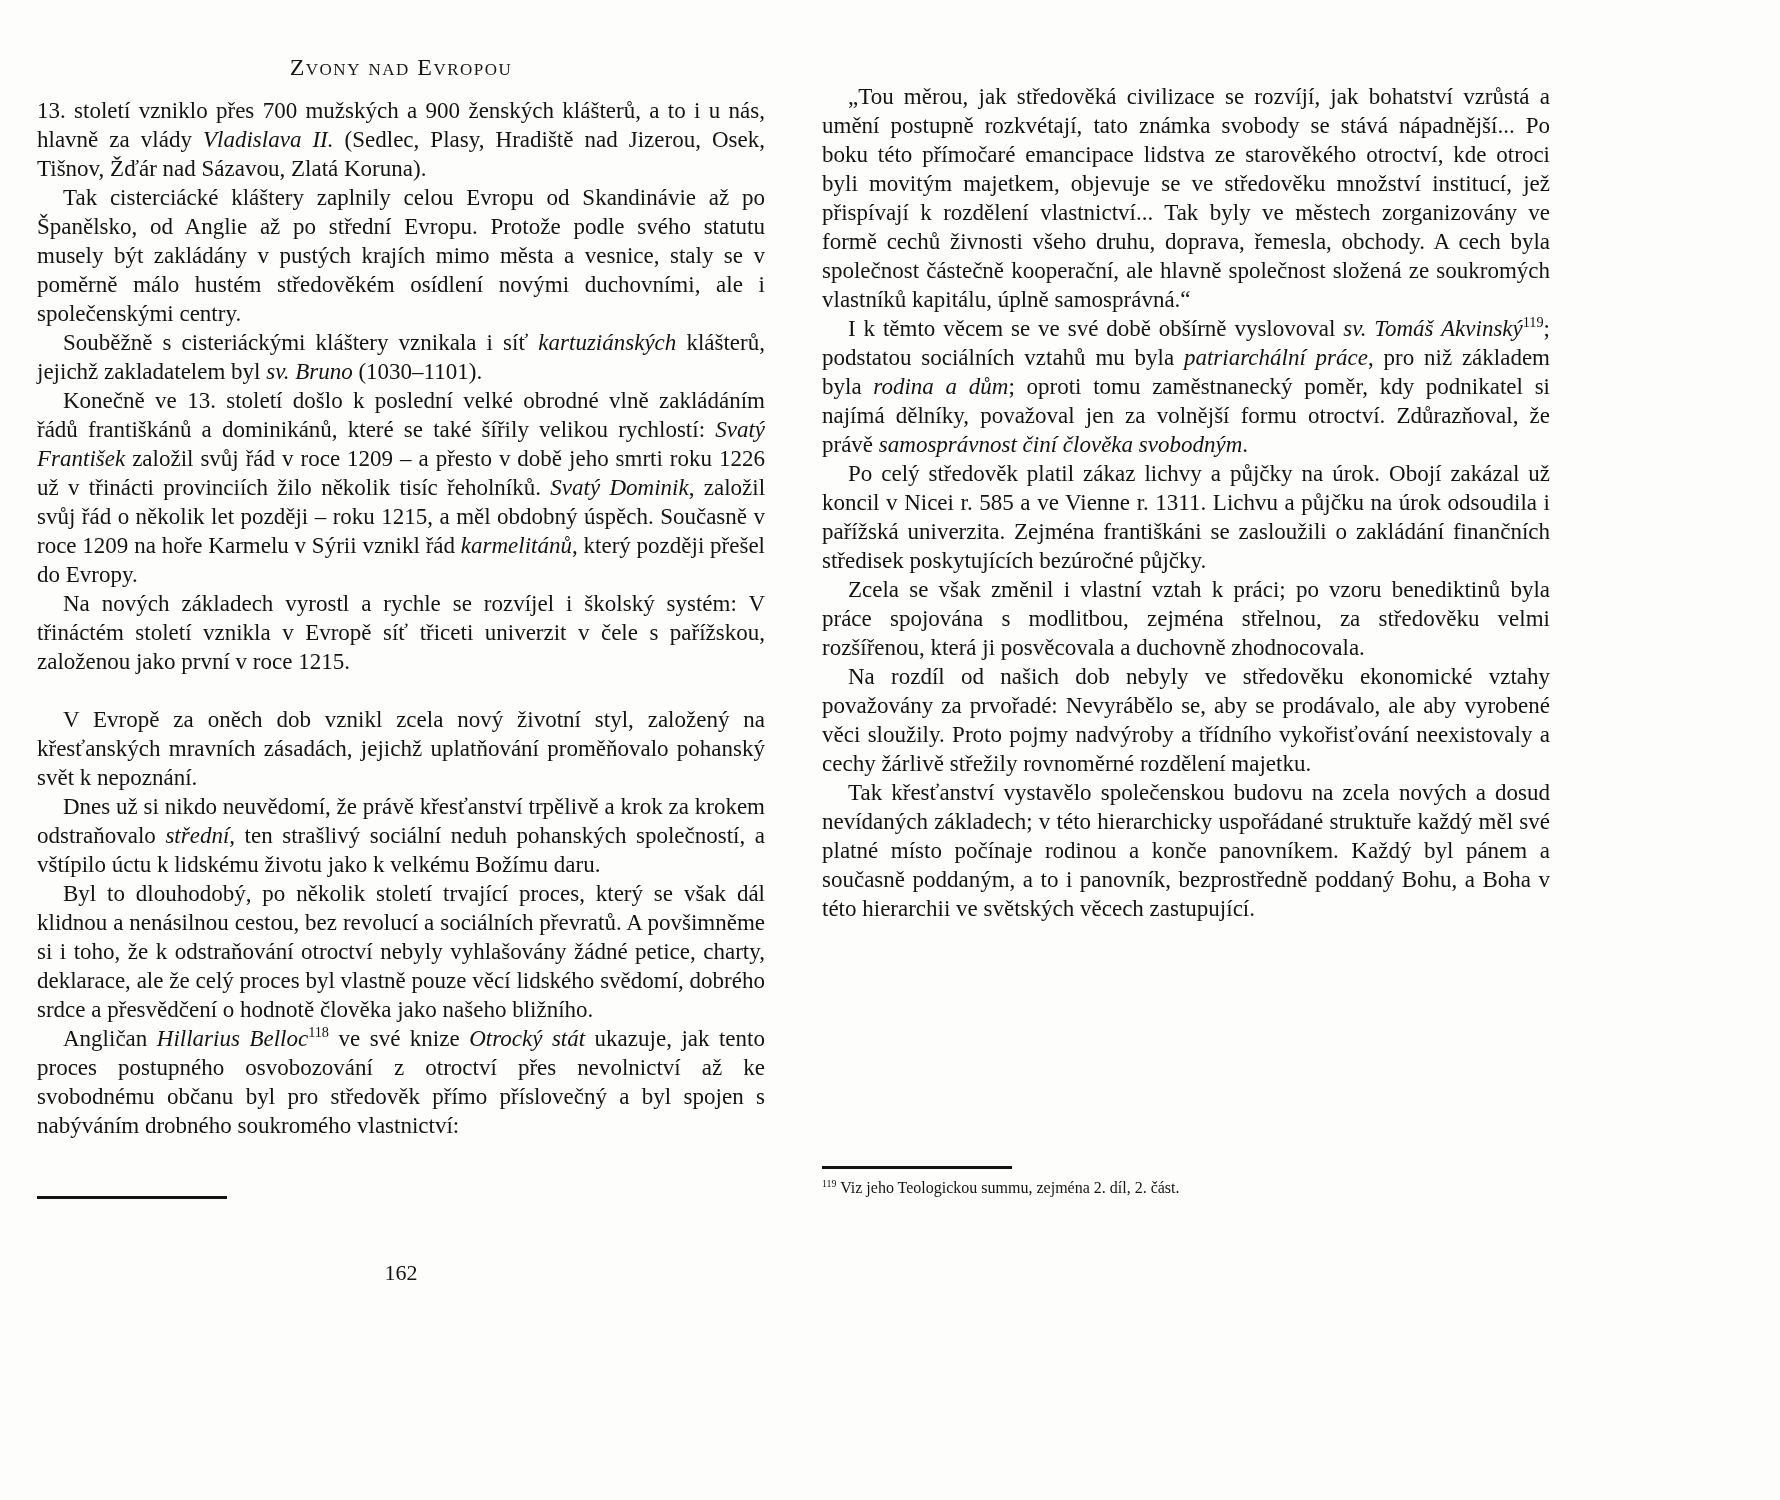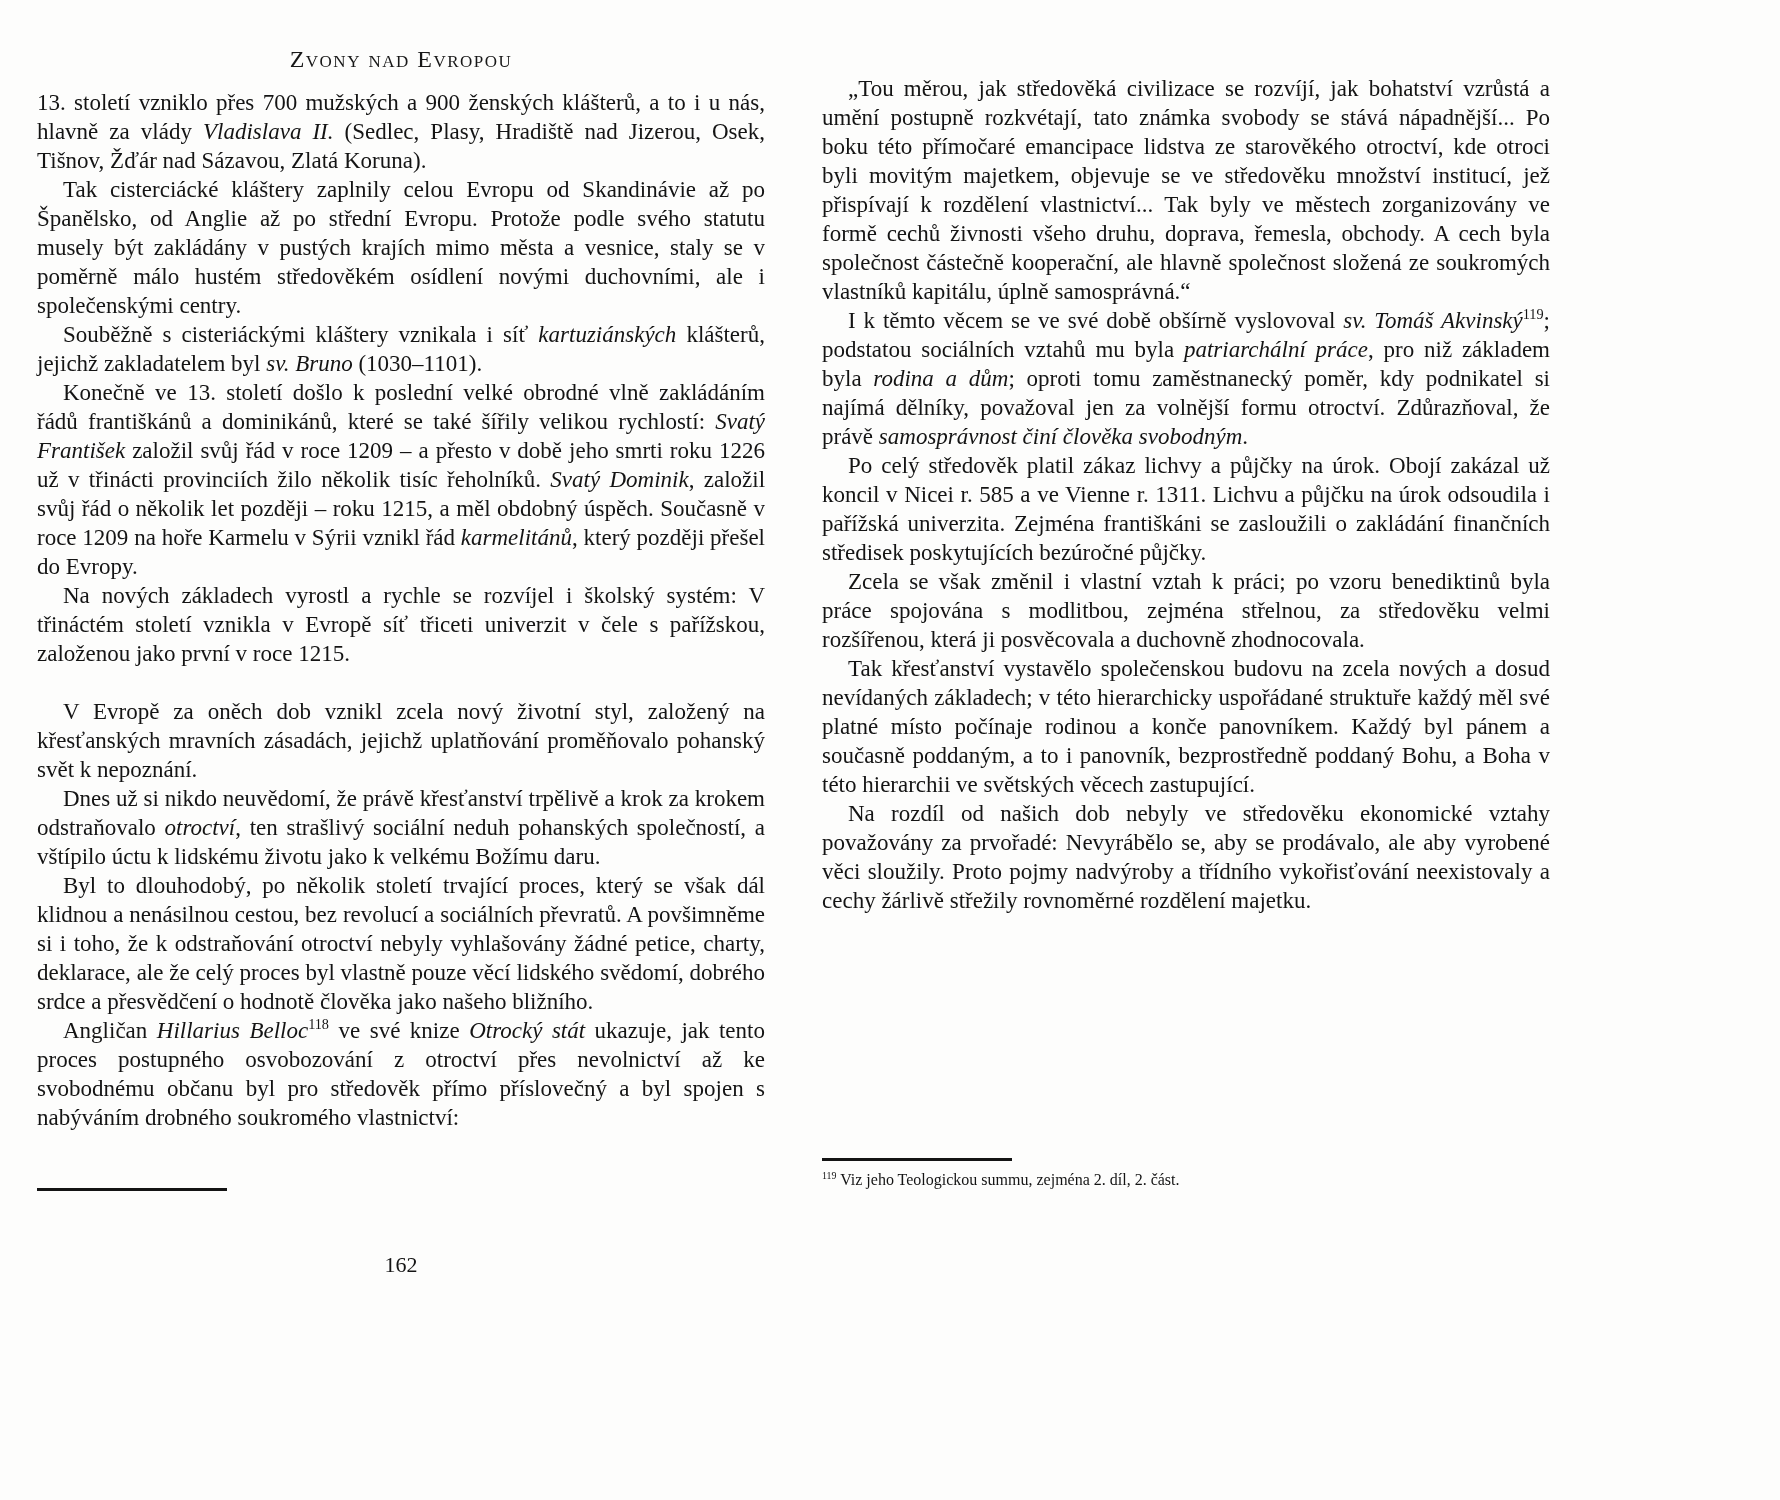--- a/index.html
+++ b/index.html
@@ -10,21 +10,21 @@
     width: 1780px;
     height: 1500px;
     background: #fdfdfc;
     color: #141414;
     font-family: "Liberation Serif", "DejaVu Serif", serif;
     overflow: hidden;
     position: relative;
   }
   .page {
     position: absolute;
-    top: 0;
+    top: 8px;
     width: 728px;
     height: 1176px;
   }
   .page-left  { left: 37px;  }
   .page-right { left: 822px; }
 
   .running-head {
     position: absolute;
     top: 46px;
     left: 0;
@@ -97,40 +97,40 @@
 <div class="page page-left">
   <div class="running-head">Zvony nad Evropou</div>
 
   <div class="body-text" id="left-body">
       <p class="para"><span>13. století vzniklo přes 700 mužských a 900 ženských klášterů, a to i u nás, hlavně za vlády </span><span class="it">Vladislava II.</span><span> (Sedlec, Plasy, Hradiště nad Jizerou, Osek, Tišnov, Žďár nad Sázavou, Zlatá Koruna).</span></p>
       <p class="para indent"><span>Tak cisterciácké kláštery zaplnily celou Evropu od Skandinávie až po Španělsko, od Anglie až po střední Evropu. Protože podle svého statutu musely být zakládány v pustých krajích mimo města a vesnice, staly se v poměrně málo hustém středověkém osídlení novými duchovními, ale i společenskými centry.</span></p>
       <p class="para indent"><span>Souběžně s cisteriáckými kláštery vznikala i síť </span><span class="it">kartuziánských</span><span> klášterů, jejichž zakladatelem byl </span><span class="it">sv. Bruno</span><span> (1030–1101).</span></p>
       <p class="para indent"><span>Konečně ve 13. století došlo k poslední velké obrodné vlně zakládáním řádů františkánů a dominikánů, které se také šířily velikou rychlostí: </span><span class="it">Svatý František</span><span> založil svůj řád v roce 1209 – a přesto v době jeho smrti roku 1226 už v třinácti provinciích žilo několik tisíc řeholníků. </span><span class="it">Svatý Dominik</span><span>, založil svůj řád o několik let později – roku 1215, a měl obdobný úspěch. Současně v roce 1209 na hoře Karmelu v Sýrii vznikl řád </span><span class="it">karmelitánů</span><span>, který později přešel do Evropy.</span></p>
       <p class="para indent"><span>Na nových základech vyrostl a rychle se rozvíjel i školský systém: V třináctém století vznikla v Evropě síť třiceti univerzit v čele s pařížskou, založenou jako první v roce 1215.</span></p>
       <p class="para indent gap"><span>V Evropě za oněch dob vznikl zcela nový životní styl, založený na křesťanských mravních zásadách, jejichž uplatňování proměňovalo pohanský svět k nepoznání.</span></p>
-      <p class="para indent"><span>Dnes už si nikdo neuvědomí, že právě křesťanství trpělivě a krok za krokem odstraňovalo </span><span class="it">otroctví</span><span>, ten strašlivý sociální neduh pohanských společností, a vštípilo úctu k lidskému životu jako k velkému Božímu daru.</span></p>
+      <p class="para indent"><span>Dnes už si nikdo neuvědomí, že právě křesťanství trpělivě a krok za krokem odstraňovalo </span><span class="it">střední</span><span>, ten strašlivý sociální neduh pohanských společností, a vštípilo úctu k lidskému životu jako k velkému Božímu daru.</span></p>
       <p class="para indent"><span>Byl to dlouhodobý, po několik století trvající proces, který se však dál klidnou a nenásilnou cestou, bez revolucí a sociálních převratů. A povšimněme si i toho, že k odstraňování otroctví nebyly vyhlašovány žádné petice, charty, deklarace, ale že celý proces byl vlastně pouze věcí lidského svědomí, dobrého srdce a přesvědčení o hodnotě člověka jako našeho bližního.</span></p>
       <p class="para indent"><span>Angličan </span><span class="it">Hillarius Belloc</span><span class="sup">118</span><span> ve své knize </span><span class="it">Otrocký stát</span><span> ukazuje, jak tento proces postupného osvobozování z otroctví přes nevolnictví až ke svobodnému občanu byl pro středověk přímo příslovečný a byl spojen s nabýváním drobného soukromého vlastnictví:</span></p>
     </div>
 
   <div class="footnote-block">
     <div class="fn-rule"></div>
   </div>
 
   <div class="page-number">162</div>
 </div>
 
 <div class="page page-right">
   <div class="body-text" id="right-body">
       <p class="para indent"><span>„Tou měrou, jak středověká civilizace se rozvíjí, jak bohatství vzrůstá a umění postupně rozkvétají, tato známka svobody se stává nápadnější... Po boku této přímočaré emancipace lidstva ze starověkého otroctví, kde otroci byli movitým majetkem, objevuje se ve středověku množství institucí, jež přispívají k rozdělení vlastnictví... Tak byly ve městech zorganizovány ve formě cechů živnosti všeho druhu, doprava, řemesla, obchody. A cech byla společnost částečně kooperační, ale hlavně společnost složená ze soukromých vlastníků kapitálu, úplně samosprávná.“</span></p>
       <p class="para indent"><span>I k těmto věcem se ve své době obšírně vyslovoval </span><span class="it">sv. Tomáš Akvinský</span><span class="sup">119</span><span>; podstatou sociálních vztahů mu byla </span><span class="it">patriarchální práce</span><span>, pro niž základem byla </span><span class="it">rodina a dům</span><span>; oproti tomu zaměstnanecký poměr, kdy podnikatel si najímá dělníky, považoval jen za volnější formu otroctví. Zdůrazňoval, že právě </span><span class="it">samosprávnost činí člověka svobodným</span><span>.</span></p>
       <p class="para indent"><span>Po celý středověk platil zákaz lichvy a půjčky na úrok. Obojí zakázal už koncil v Nicei r. 585 a ve Vienne r. 1311. Lichvu a půjčku na úrok odsoudila i pařížská univerzita. Zejména františkáni se zasloužili o zakládání finančních středisek poskytujících bezúročné půjčky.</span></p>
       <p class="para indent"><span>Zcela se však změnil i vlastní vztah k práci; po vzoru benediktinů byla práce spojována s modlitbou, zejména střelnou, za středověku velmi rozšířenou, která ji posvěcovala a duchovně zhodnocovala.</span></p>
+      <p class="para indent"><span>Na rozdíl od našich dob nebyly ve středověku ekonomické vztahy považovány za prvořadé: Nevyrábělo se, aby se prodávalo, ale aby vyrobené věci sloužily. Proto pojmy nadvýroby a třídního vykořisťování neexistovaly a cechy žárlivě střežily rovnoměrné rozdělení majetku.</span></p>
       <p class="para indent"><span>Tak křesťanství vystavělo společenskou budovu na zcela nových a dosud nevídaných základech; v této hierarchicky uspořádané struktuře každý měl své platné místo počínaje rodinou a konče panovníkem. Každý byl pánem a současně poddaným, a to i panovník, bezprostředně poddaný Bohu, a Boha v této hierarchii ve světských věcech zastupující.</span></p>
-      <p class="para indent"><span>Na rozdíl od našich dob nebyly ve středověku ekonomické vztahy považovány za prvořadé: Nevyrábělo se, aby se prodávalo, ale aby vyrobené věci sloužily. Proto pojmy nadvýroby a třídního vykořisťování neexistovaly a cechy žárlivě střežily rovnoměrné rozdělení majetku.</span></p>
     </div>
 
   <div class="footnote-block">
     <div class="fn-rule"></div>
     <div class="fn-text" id="right-footnote"><span class="sup">119</span><span> Viz jeho Teologickou summu, zejména 2. díl, 2. část.</span></div>
   </div>
 
 </div>
 
 </body></html>

